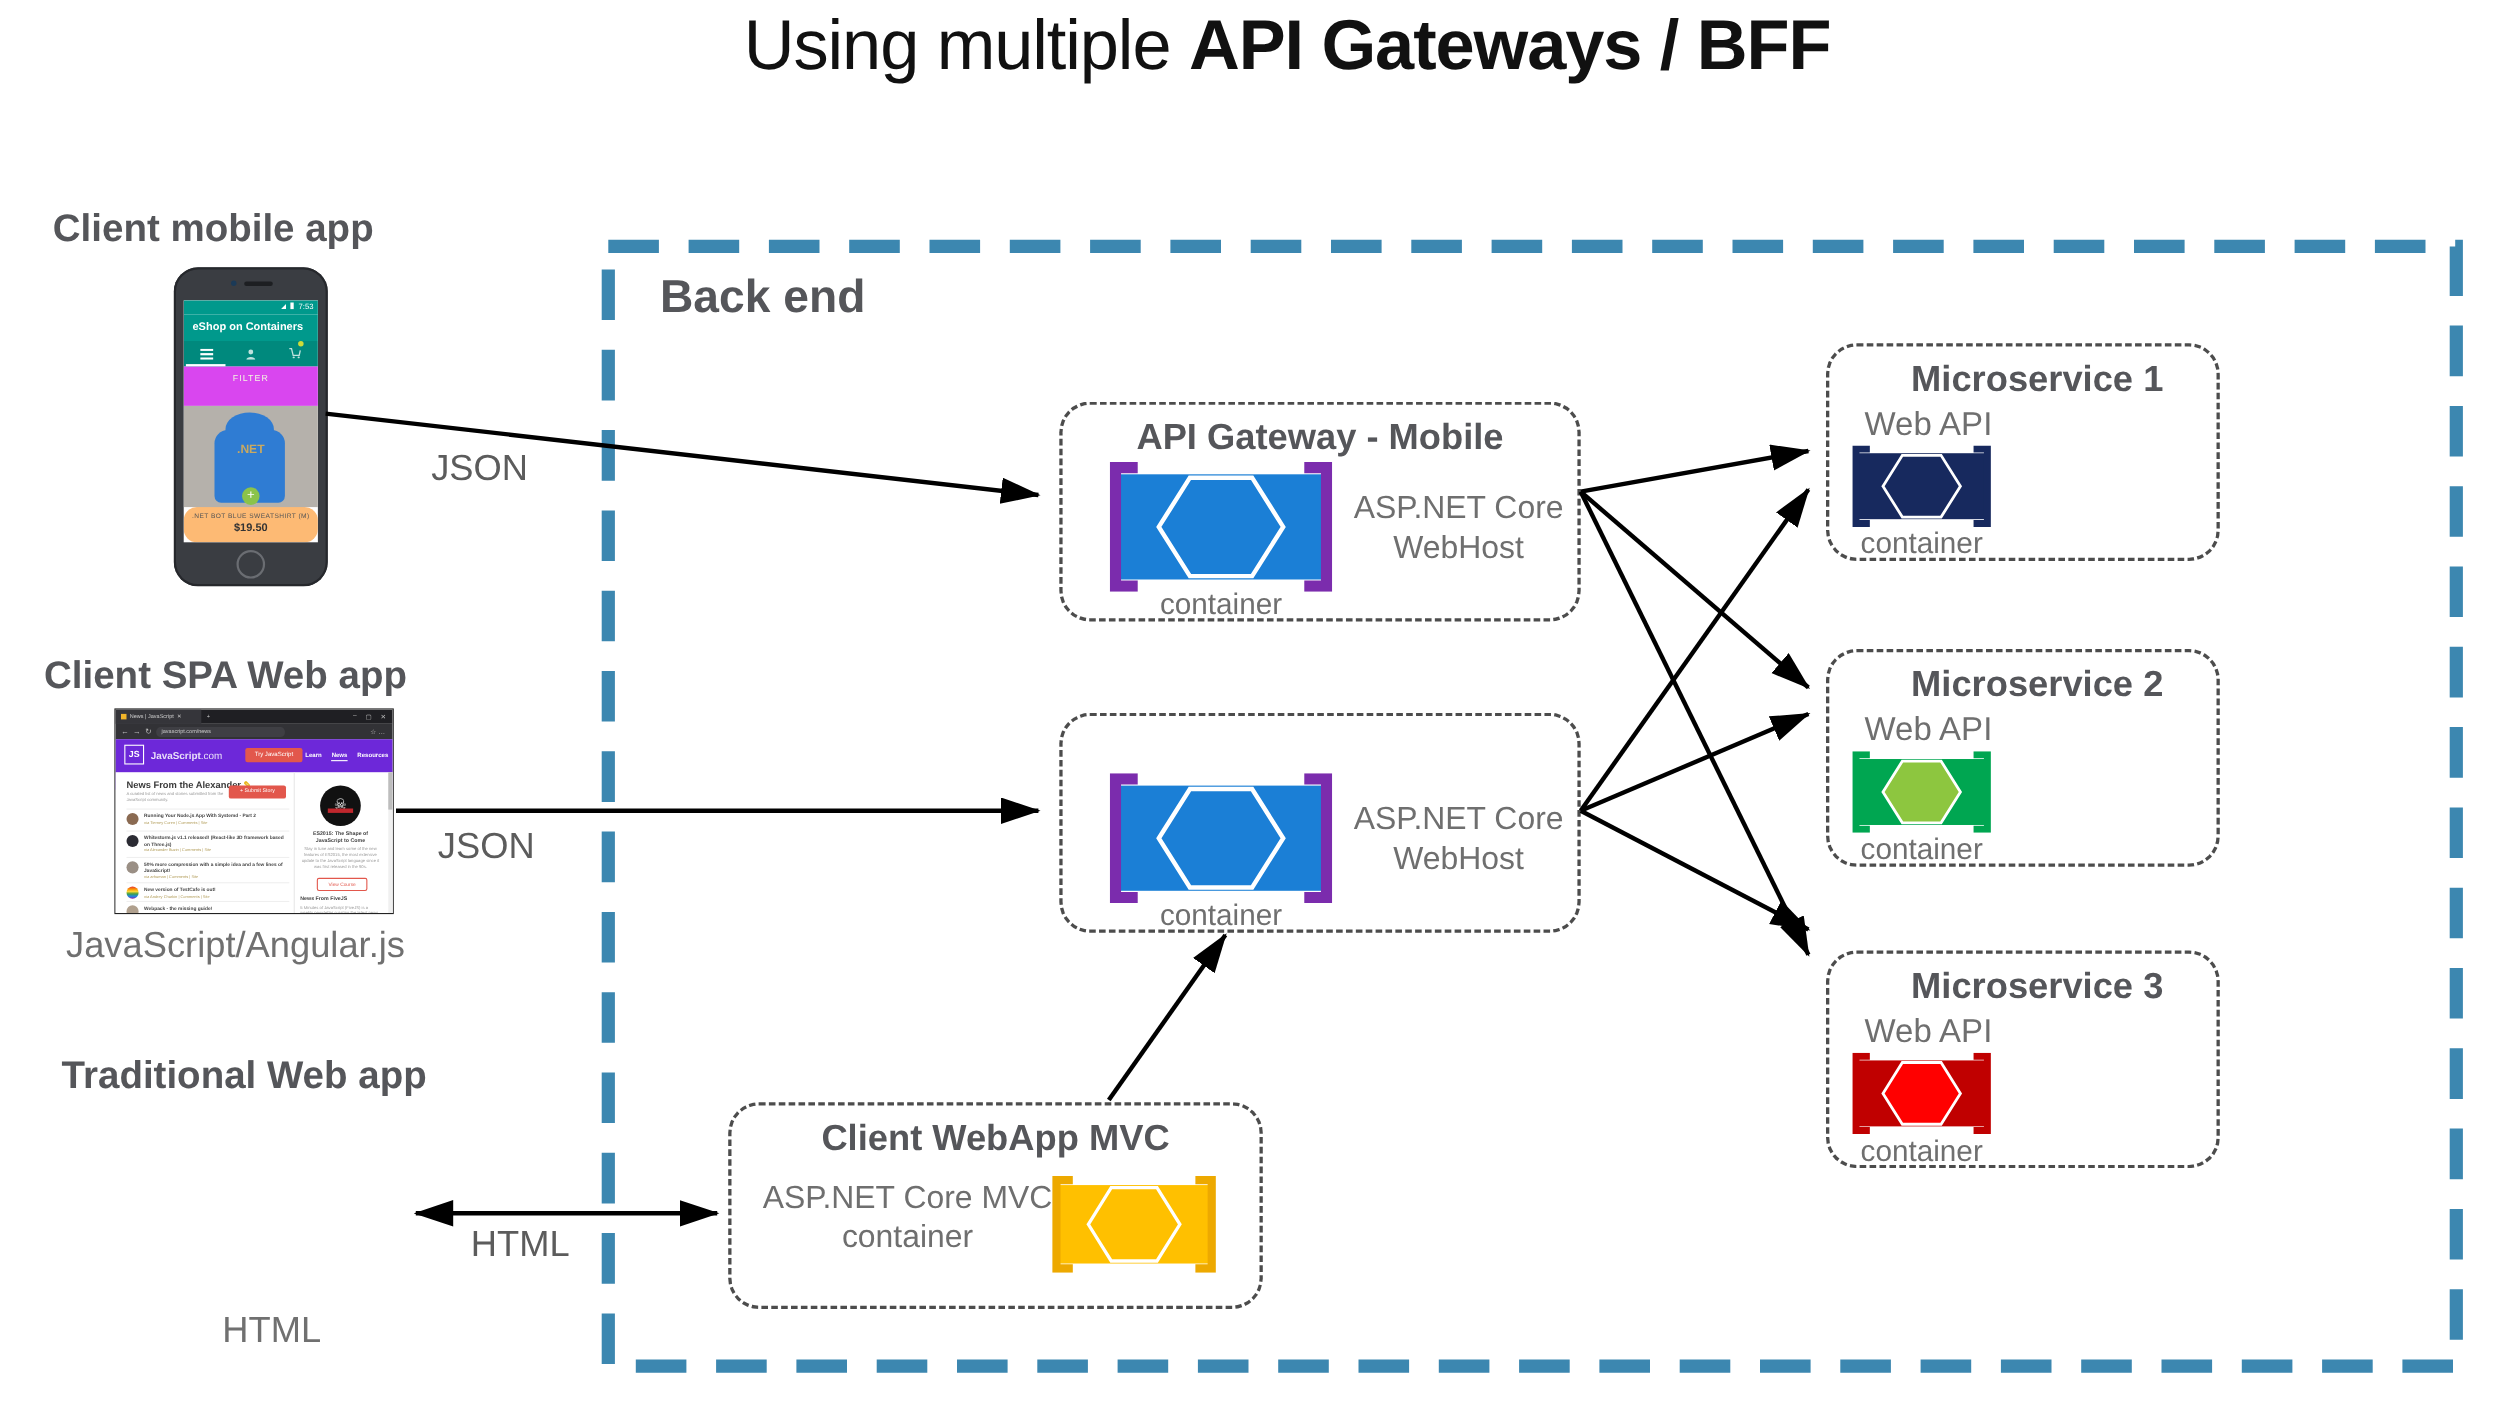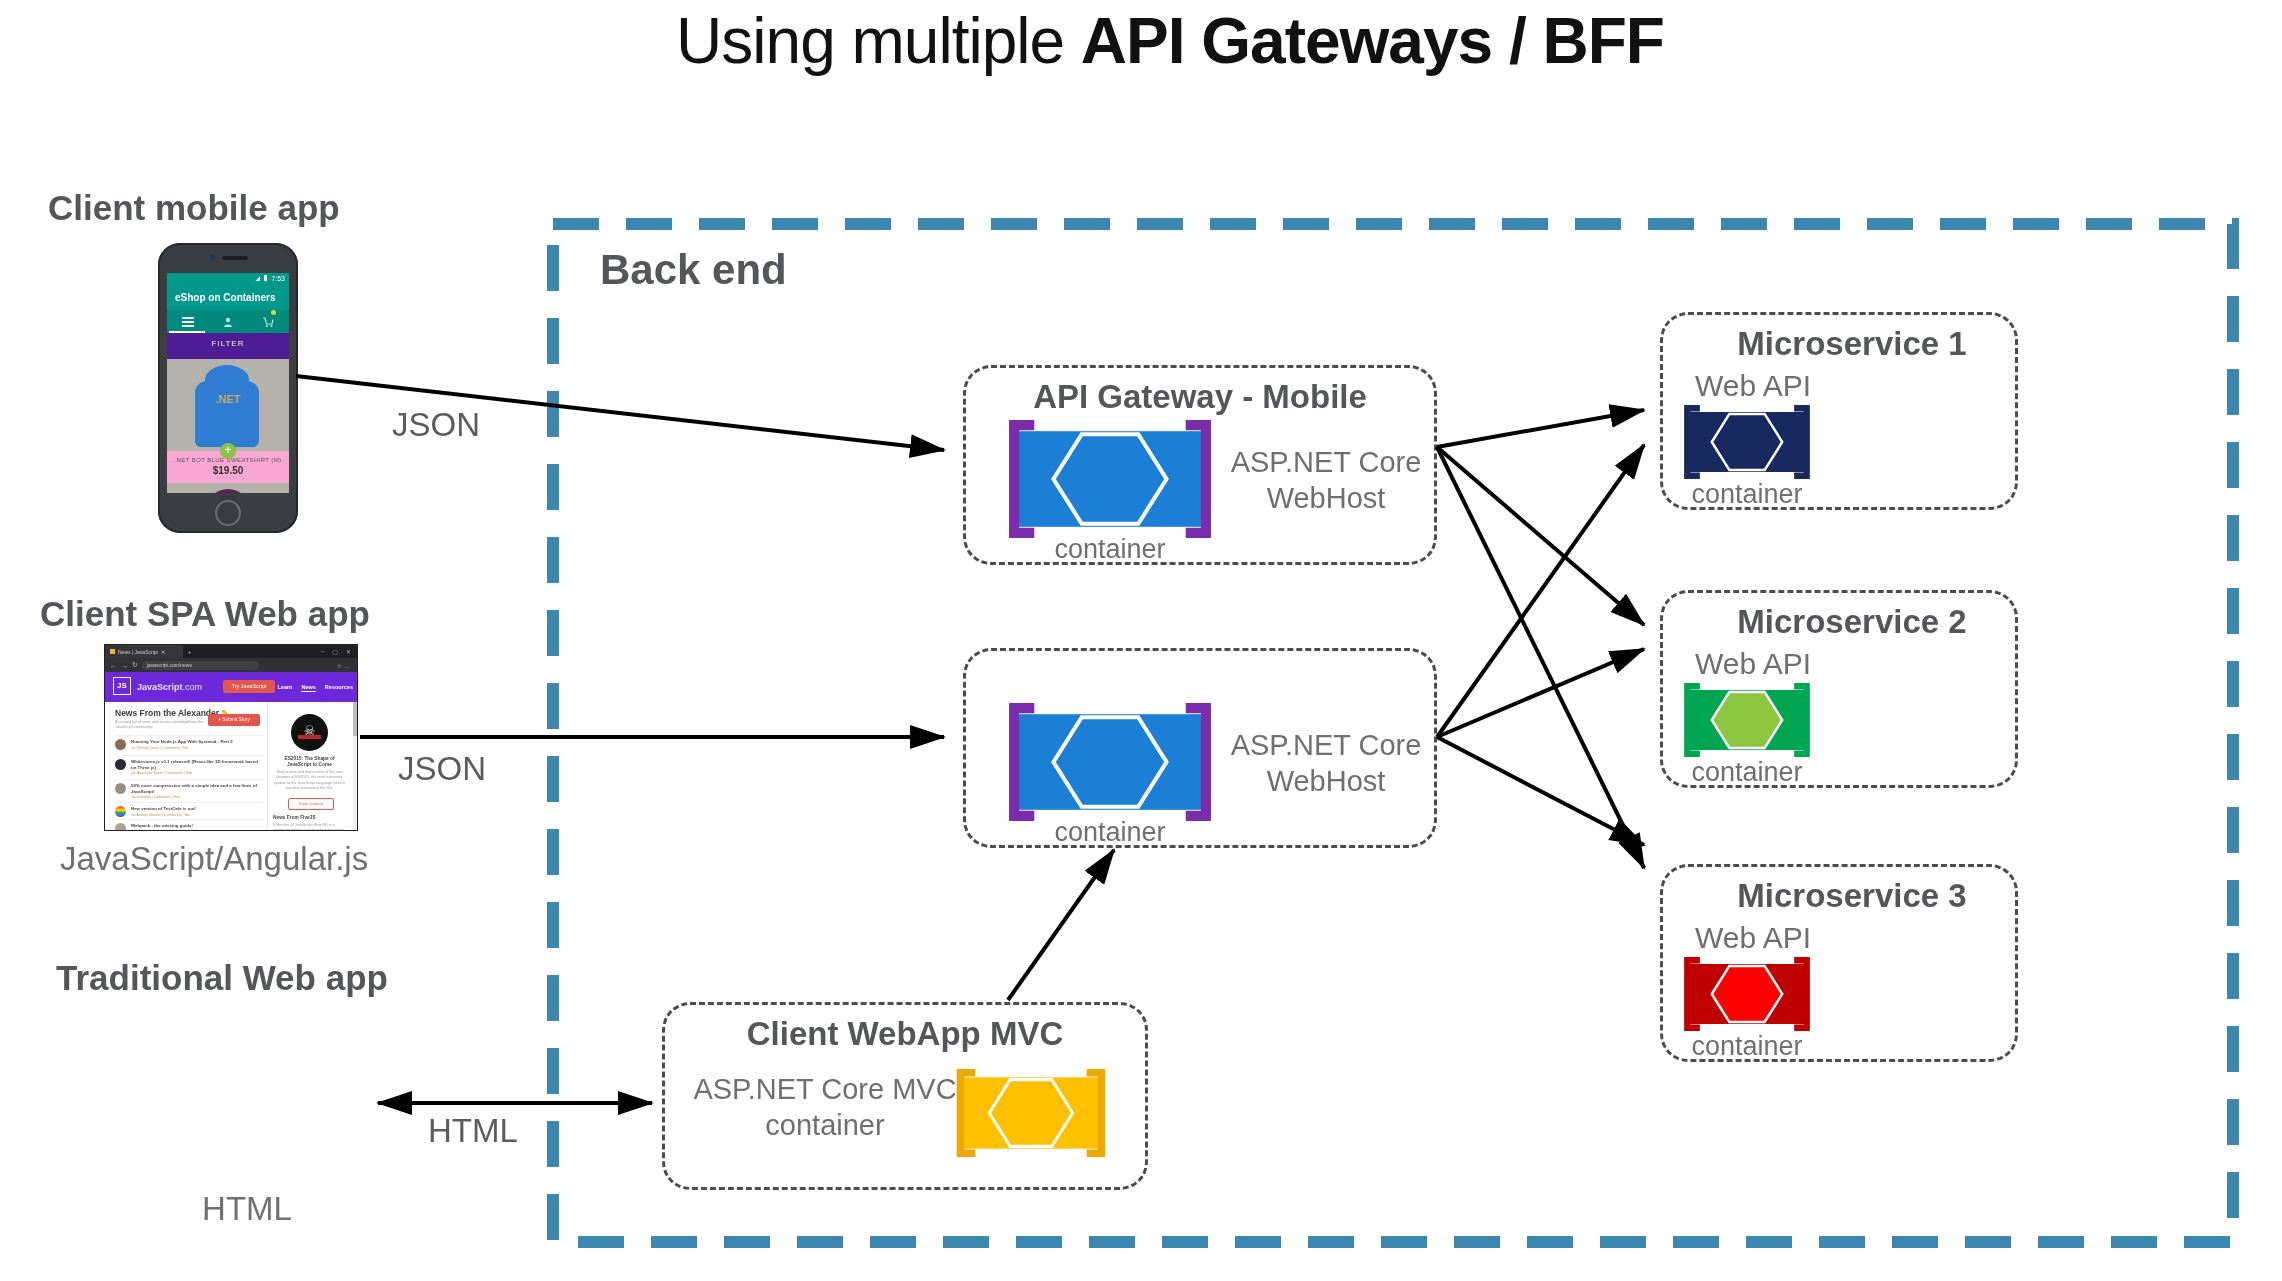--- a/index.html
+++ b/index.html
@@ -23,28 +23,28 @@
   .phone{position:absolute;left:158px;top:243px;width:140px;height:290px;background:#3a3d42;
          border-radius:22px;box-shadow:inset 0 0 0 2px #26282c;}
   .phone .camera{position:absolute;left:52px;top:12px;width:5px;height:5px;border-radius:50%;background:#1b3a57;}
   .phone .speaker{position:absolute;left:64px;top:13px;width:26px;height:4px;border-radius:2px;background:#1d1f22;}
   .phone .home{position:absolute;left:57px;top:257px;width:26px;height:26px;border-radius:50%;border:2px solid #6a6d72;box-sizing:border-box;}
   .screen{position:absolute;left:9px;top:30px;width:122px;height:220px;background:#fff;overflow:hidden;}
   .p-status{height:13px;background:#00998c;color:#fff;font-size:7px;text-align:right;padding:2px 4px 0 0;box-sizing:border-box;}
   .p-appbar{height:24px;background:#00998c;color:#fff;font-size:10px;font-weight:700;padding:6px 0 0 8px;box-sizing:border-box;}
   .p-tabbar{height:23px;background:#00897d;position:relative;display:flex;justify-content:space-around;align-items:center;}
   .p-tab-underline{position:absolute;left:2px;bottom:0;width:36px;height:2px;background:#fff;}
-  .p-filter{height:26px;background:#4c1d95;color:#f2f6e0;font-size:8px;text-align:center;line-height:21px;letter-spacing:1px;}
+  .p-filter{height:36px;background:#d946ef;color:#f2f6e0;font-size:8px;text-align:center;line-height:21px;letter-spacing:1px;}
   .p-photo{position:relative;height:92px;background:#b5b1ab;overflow:hidden;}
   .hoodie-hood{position:absolute;left:38px;top:6px;width:44px;height:30px;background:#2f7cd3;border-radius:50% 50% 40% 40%;}
   .hoodie-body{position:absolute;left:28px;top:22px;width:64px;height:66px;background:#2f7cd3;border-radius:12px 12px 6px 6px;}
   .hoodie-net{position:absolute;left:0;top:34px;width:100%;text-align:center;color:#c9a961;font-size:11px;font-weight:700;}
   .p-plus{position:absolute;left:53px;top:170px;width:16px;height:16px;border-radius:50%;background:#8bc34a;color:#fff;
           font-size:12px;line-height:15px;text-align:center;z-index:3;}
-  .p-label{height:32px;background:#f9a8d4;text-align:center;padding-top:6px;box-sizing:border-box;}
+  .p-label{height:32px;background:#fdba74;text-align:center;padding-top:6px;box-sizing:border-box;border-radius:12px;}
   .p-name{font-size:6px;color:#555;letter-spacing:.4px;}
   .p-price{font-size:10px;font-weight:700;color:#333;margin-top:2px;}
   .p-photo2{position:relative;height:38px;background:#b5b1ab;overflow:hidden;}
   .hoodie2{position:absolute;left:40px;top:6px;width:42px;height:40px;background:#5d2354;border-radius:50% 50% 0 0;}
   
   .spa{position:absolute;left:105px;top:645px;width:252px;height:185px;background:#fff;box-shadow:0 0 0 1px #222;overflow:hidden;}
   .b-titlebar{height:13px;background:#1f1f23;display:flex;align-items:center;color:#cfcfcf;font-size:5px;}
   .b-tab{display:flex;align-items:center;gap:3px;background:#35353a;height:13px;padding:0 5px;width:78px;box-sizing:border-box;}
   .b-favicon{width:5px;height:5px;background:#f0b429;}
   .b-winctl{margin-left:auto;display:flex;gap:8px;padding-right:6px;color:#bbb;font-size:6px;}

